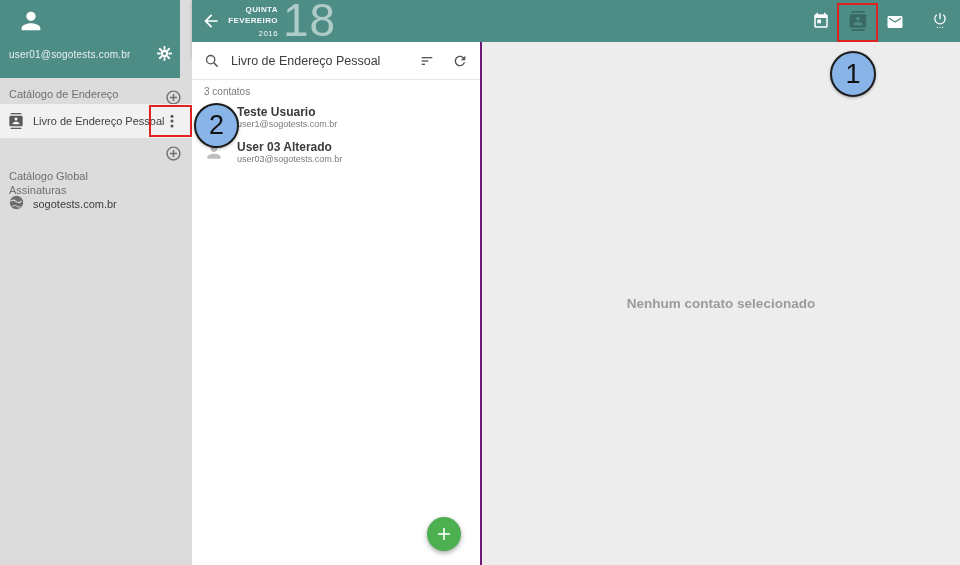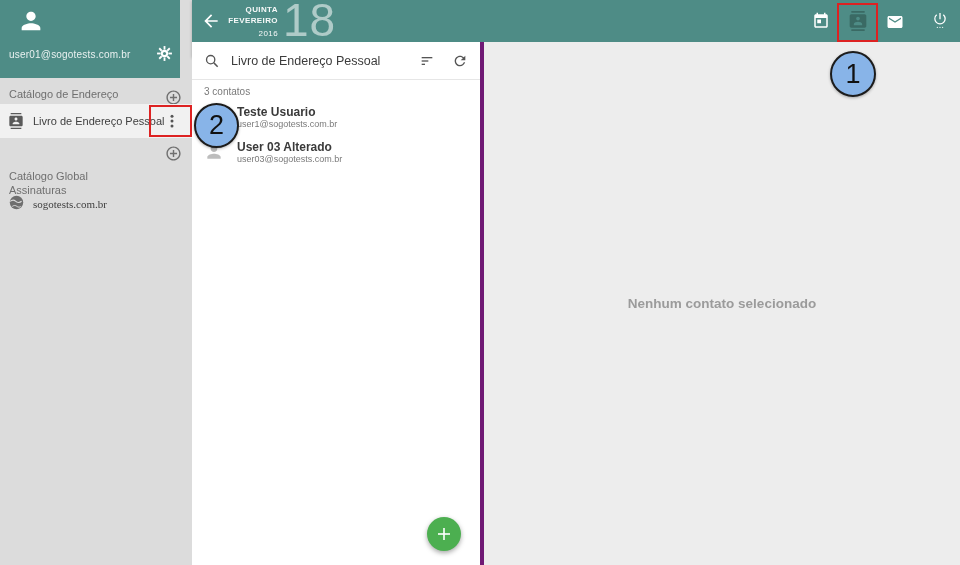--- a/index.html
+++ b/index.html
@@ -14,21 +14,21 @@
   .sb-email { position:absolute; left:9px; top:49px; font-size:10px; color:rgba(255,255,255,.88); letter-spacing:.2px; }
   .sb-gear { position:absolute; left:156px; top:45px; width:17px; height:17px; cursor:pointer; }
 
   .sb-group { position:absolute; left:9px; font-size:11px; color:#6f6f6f; }
   .sb-add { position:absolute; left:165px; width:17px; height:17px; cursor:pointer; }
   .sb-item-selected { position:absolute; left:0; top:104px; width:192px; height:34px; background:#f1f1f1; cursor:pointer; }
   .sb-book-icon { position:absolute; left:8px; top:9px; width:16px; height:16px; }
   .sb-item-label { position:absolute; left:33px; top:11px; font-size:11px; color:#3e3e3e; }
   .sb-kebab { position:absolute; left:163px; top:8px; width:18px; height:18px; cursor:pointer; }
   .sb-globe { position:absolute; left:8px; top:194px; width:17px; height:17px; }
-  .sb-global-item { position:absolute; left:0; top:188px; width:164px; height:28px; cursor:pointer;font-family:Liberation Serif, serif; }
+  .sb-global-item { position:absolute; left:0; top:188px; width:164px; height:28px; cursor:pointer; }
 
   
   .mod-header { position:absolute; left:192px; top:0; width:768px; height:57px; background:#4e8c86;
                 box-shadow:0 1px 3px rgba(0,0,0,.25); }
   .back-btn { position:absolute; left:9px; top:11px; width:20px; height:20px; cursor:pointer; }
   .date-block { position:absolute; left:18px; top:4px; width:68px; text-align:right;
                 color:rgba(255,255,255,.95); font-size:8px; font-weight:bold; line-height:11px; letter-spacing:.4px; }
   .date-year { font-weight:normal; margin-top:2px; }
   .day-big { position:absolute; left:91px; top:-4px; font-size:46px; font-weight:100;
              color:rgba(255,255,255,.55); line-height:48px; letter-spacing:1px; }
@@ -52,21 +52,21 @@
   .c-avatar { position:absolute; left:12px; top:7px; width:20px; height:20px; }
   .c-name { position:absolute; left:45px; top:5px; font-size:12px; font-weight:600; color:#3a3a3a; }
   .contact-row.no-email .c-name { top:10px; }
   .c-email { position:absolute; left:45px; top:19px; font-size:9px; color:#7a7a7a; }
   .fab { position:absolute; left:235px; top:475px; width:34px; height:34px; border-radius:50%;
          background:#4caf50; box-shadow:0 2px 5px rgba(0,0,0,.35); cursor:pointer;
          display:flex; align-items:center; justify-content:center; }
 
   
   .detail { position:absolute; left:480px; top:42px; width:480px; height:523px; background:#ededed;
-            border-left:4px solid #701a75; display:flex; align-items:center; justify-content:center; }
+            border-left:2px solid #701a75; display:flex; align-items:center; justify-content:center; }
   .empty-msg { font-size:13.5px; font-weight:bold; color:#9b9b9b; }
 
   
   .anno { position:absolute; z-index:50; }
   .anno-box { border:2px solid #dd2222; background:transparent; }
   .anno-box1 { left:837px; top:3px; width:41px; height:39px; }
   .anno-box2 { left:149px; top:105px; width:43px; height:32px; }
   .anno-circle { border:2px solid #1c1c1c; border-radius:50%; background:#88b4e8;
                  display:flex; align-items:center; justify-content:center;
                  font-size:27px; color:#111; box-shadow:0 1px 3px rgba(0,0,0,.3); }

